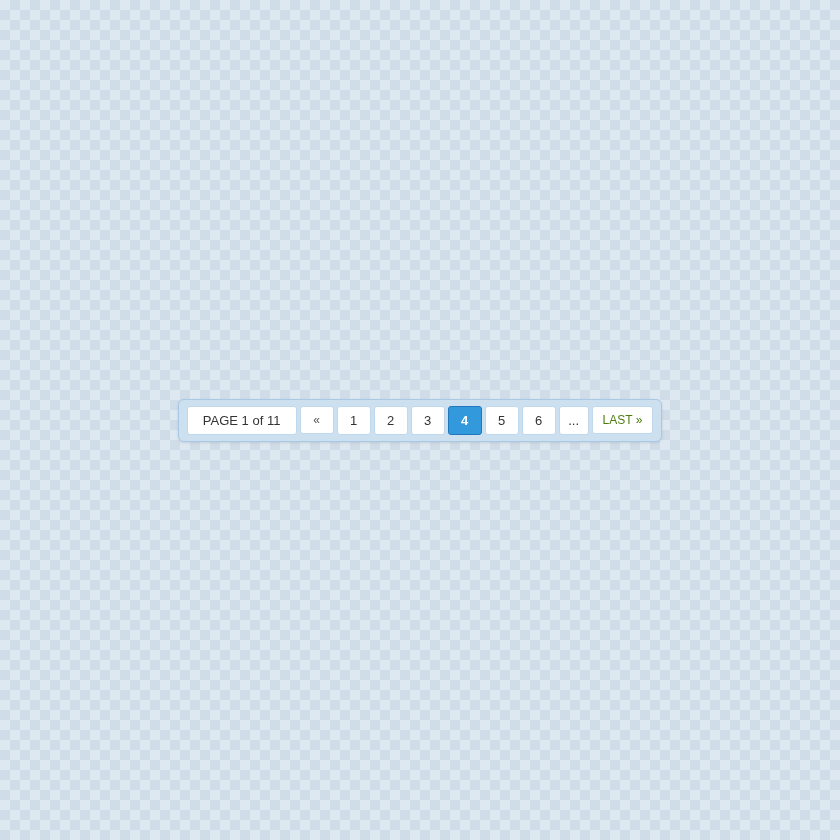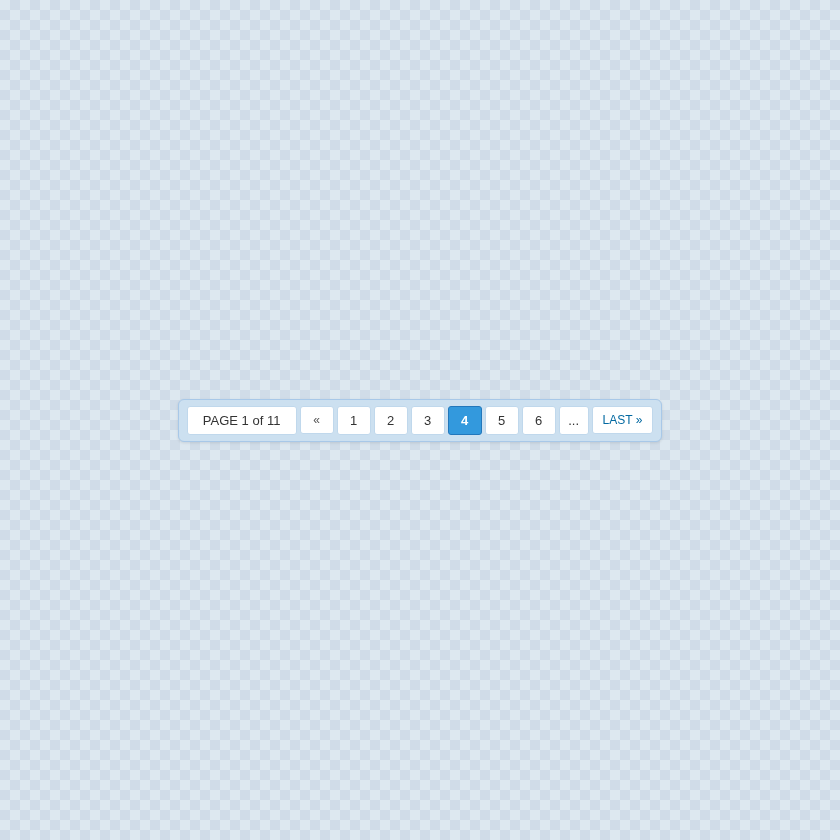--- a/index.html
+++ b/index.html
@@ -72,21 +72,21 @@
     }
 
     .page-btn.nav {
       font-size: 12px;
       color: #555;
     }
 
     .page-btn.last-btn {
       min-width: 60px;
       font-size: 12px;
-      color: #0369a1;
+      color: #4d7c0f;
     }
 
     .ellipsis {
       background: #ffffff;
       border: 1px solid #c0d8ec;
       border-radius: 3px;
       padding: 6px 8px;
       font-size: 13px;
       color: #333;
       min-width: 30px;

